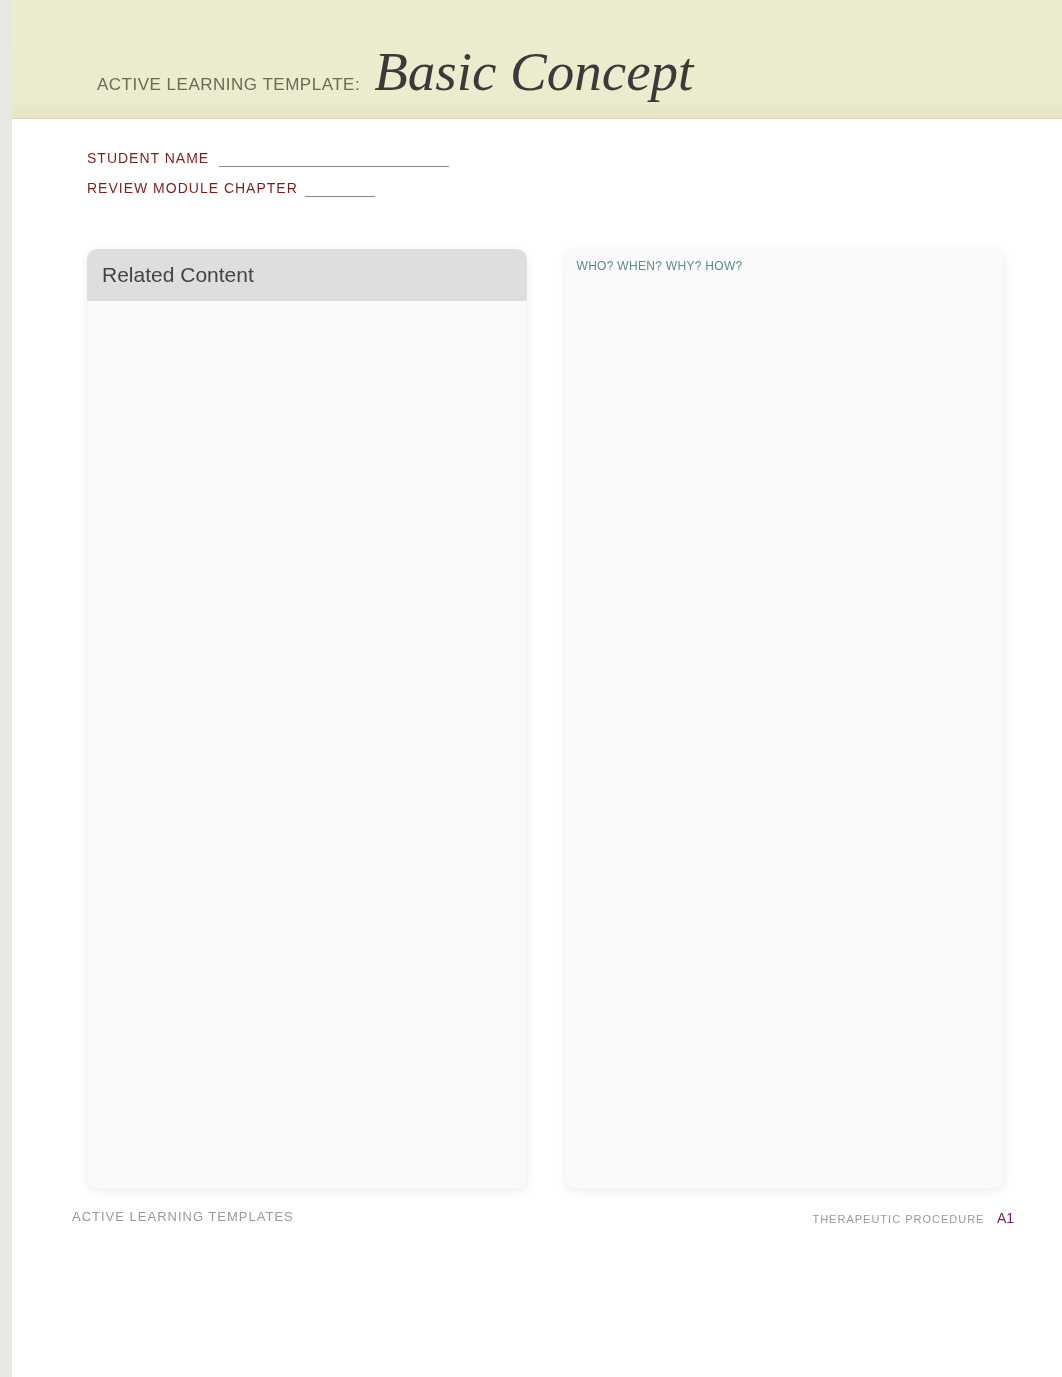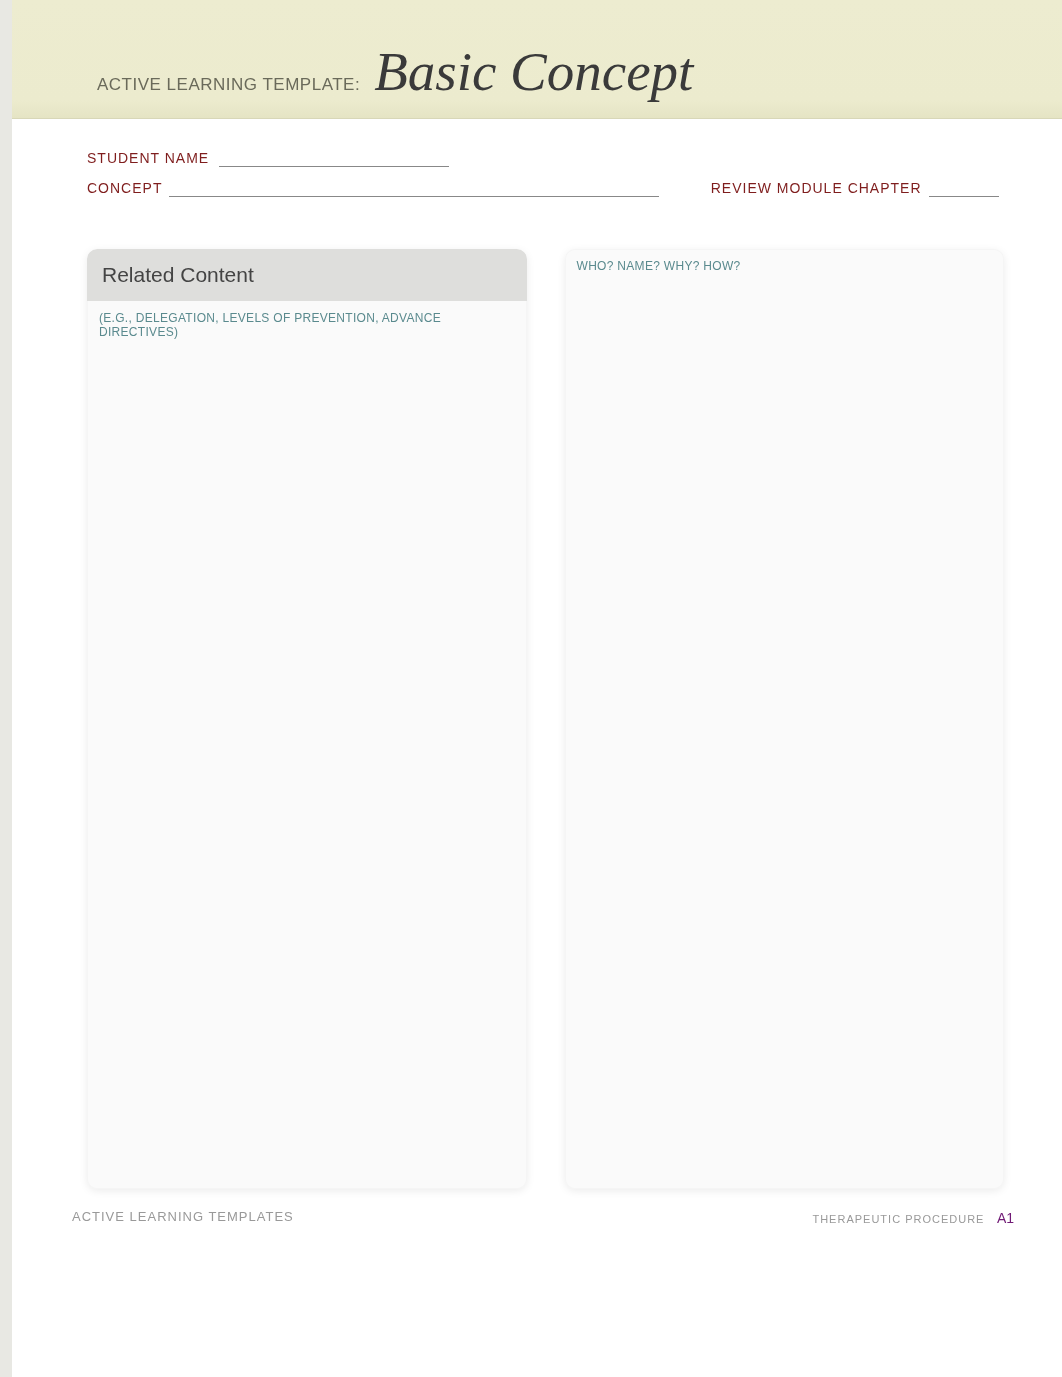--- a/index.html
+++ b/index.html
@@ -169,47 +169,40 @@
 
   <div class="info-row">
     <div class="field-group">
       <span class="field-label">STUDENT NAME</span>
       <span class="field-line student-line">
         <span class="blurred-value"></span>
       </span>
     </div>
     <div class="second-info-row">
       <div class="field-group">
-        <span class="field-label">CONCEPT</span>
-        <span class="field-line concept-line">
-          <span class="blurred-value"></span>
-        </span>
-      </div>
-      <div class="field-group">
         <span class="field-label">REVIEW MODULE CHAPTER</span>
         <span class="field-line chapter-line">
           <span class="blurred-value"></span>
         </span>
       </div>
     </div>
   </div>
 
   <div class="columns-container">
 
     <div class="column-box">
       <div class="column-header">
         <div class="column-title">Related Content</div>
       </div>
-      <div class="column-subtitle">(E.G., DELEGATION, LEVELS OF PREVENTION, ADVANCE DIRECTIVES)</div>
       <div class="blurred-content"></div>
     </div>
 
 
     <div class="column-box">
-      <div class="column-subtitle">WHO? NAME? WHY? HOW?</div>
+      <div class="column-subtitle">WHO? WHEN? WHY? HOW?</div>
       <div class="blurred-content"></div>
     </div>
 
   </div>
 
   <div class="footer">
     <div class="footer-left">ACTIVE LEARNING TEMPLATES</div>
     <div>
       <span class="footer-right">THERAPEUTIC PROCEDURE</span>
       <span class="footer-code">A1</span>

